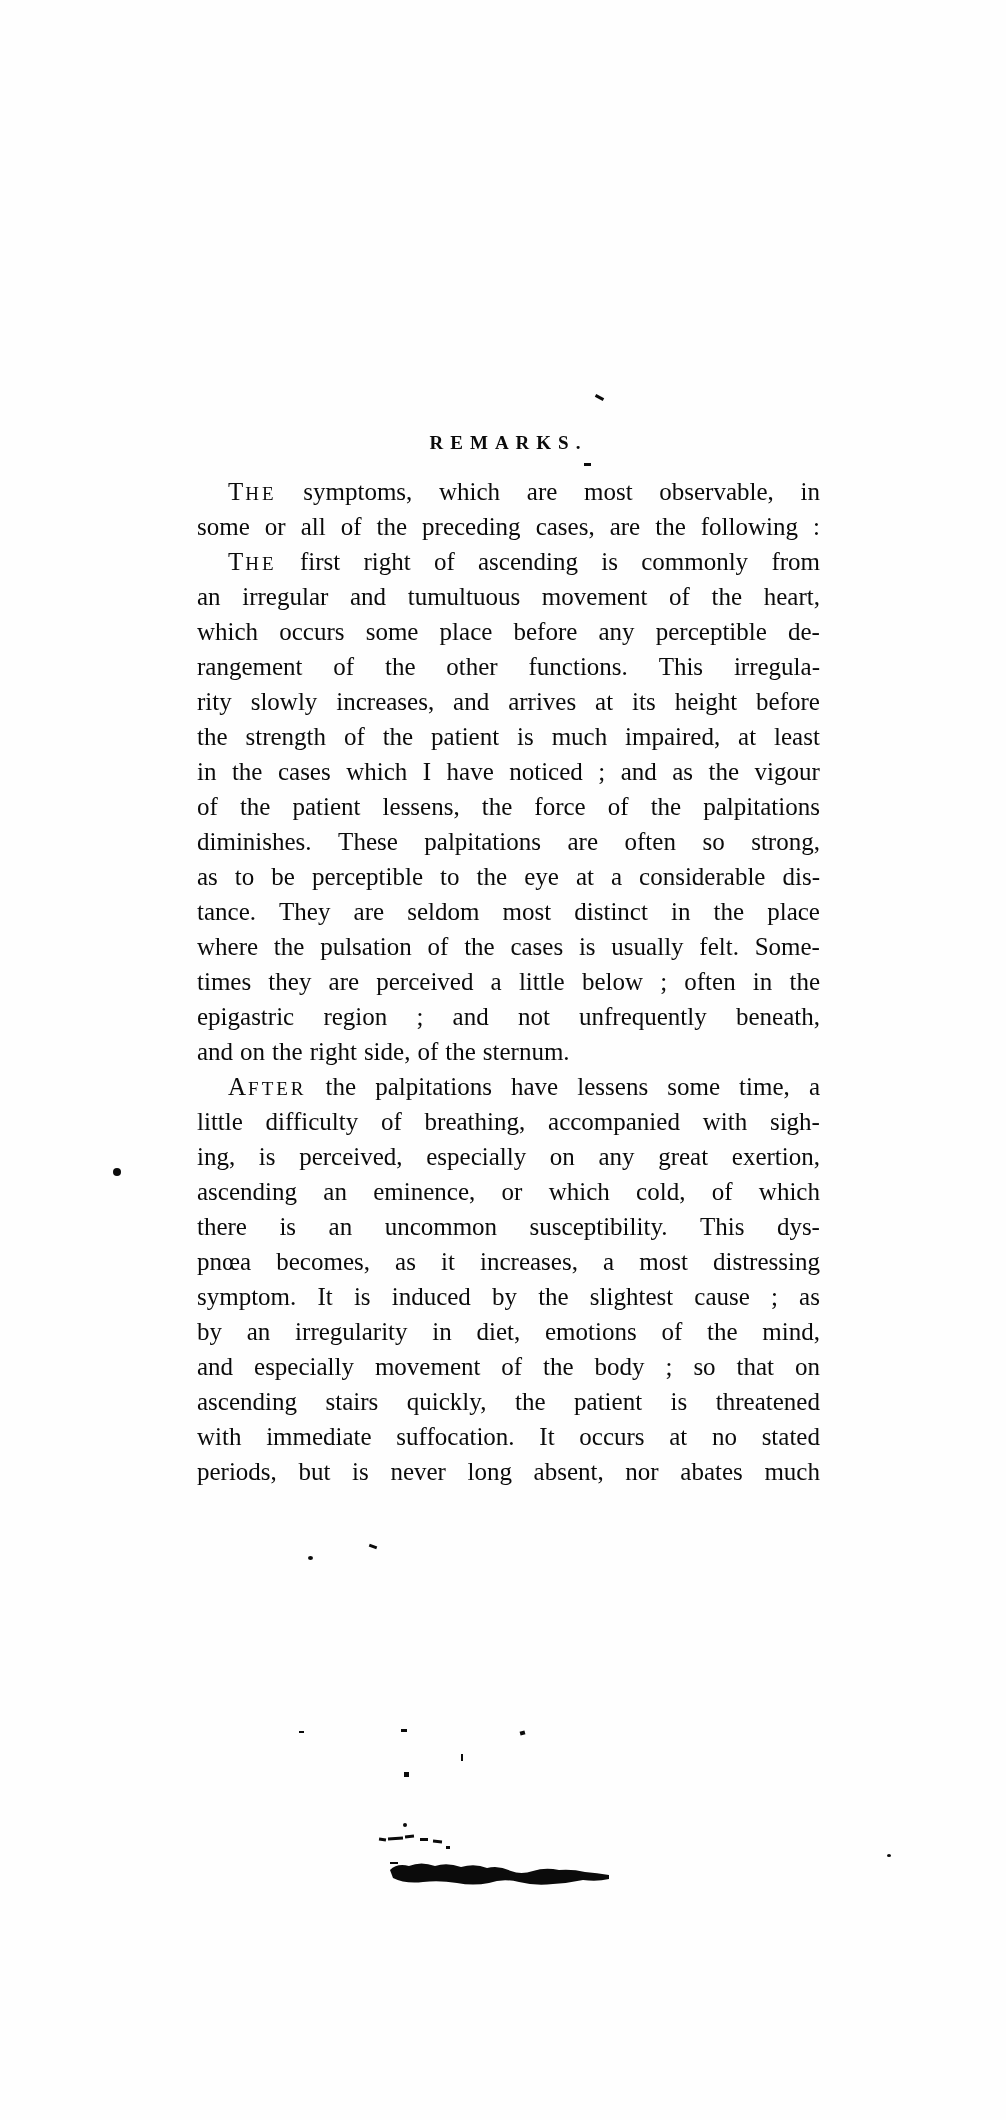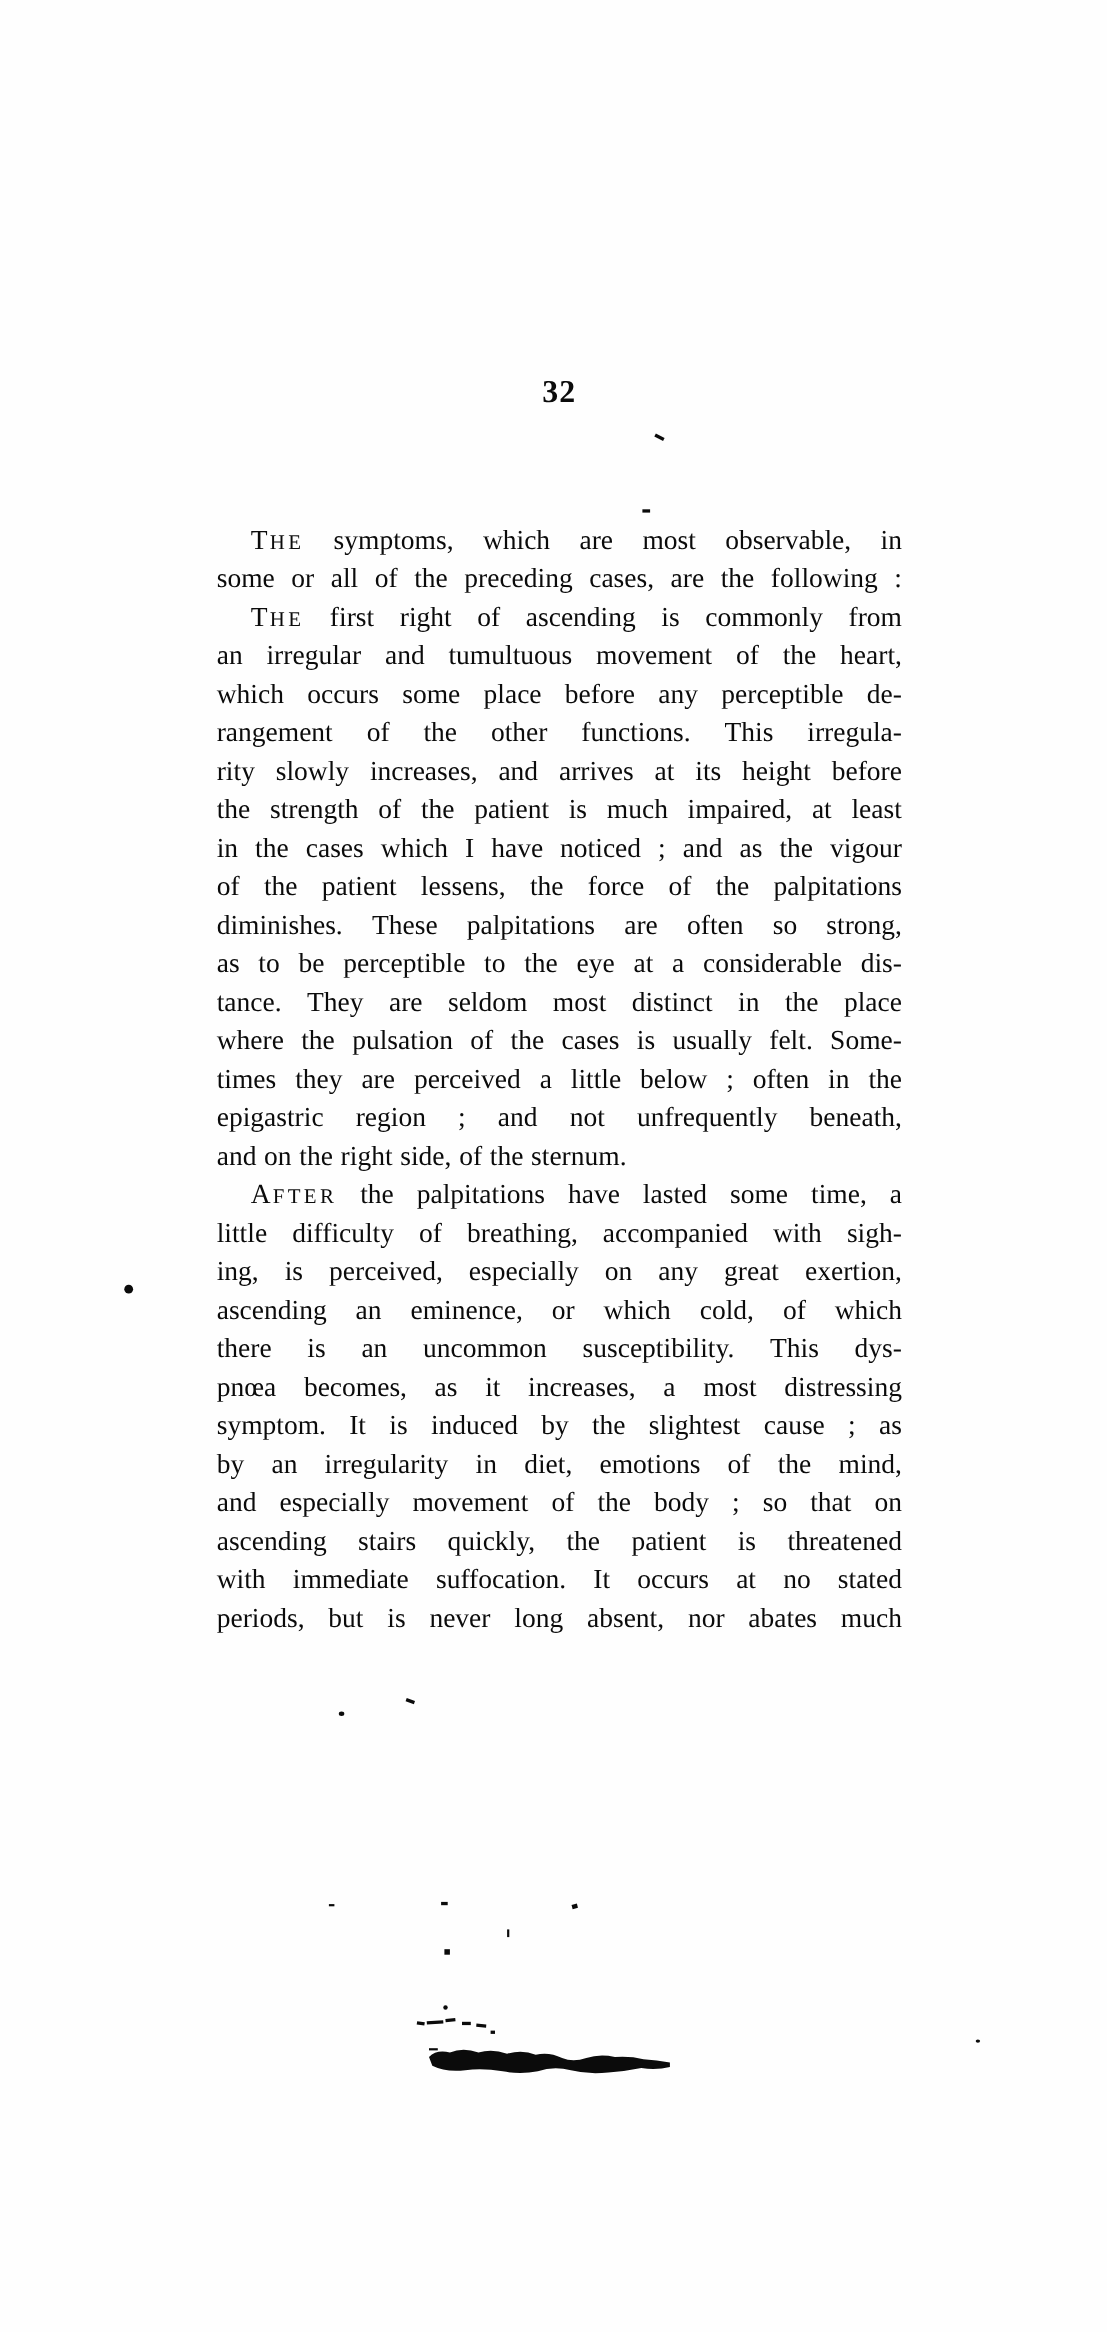--- a/index.html
+++ b/index.html
@@ -53,22 +53,22 @@
   
   .artifact { position: absolute; background: #0b0b0b; }
   .a-round { border-radius: 50%; }
   .smudge-svg { position: absolute; left: 385px; top: 1858px; }
 </style>
 </head>
 <body>
 
 <div class="page">
 
-  <div class="page-number">32</div>
-
+
+  <div class="heading">REMARKS.</div>
 
   <div class="text-block">
       <div class="paragraph">
         <div class="line indent">
           <span class="word lead"><span class="cap">T</span><span class="sc">HE</span></span>
           <span class="word">symptoms,</span>
           <span class="word">which</span>
           <span class="word">are</span>
           <span class="word">most</span>
           <span class="word">observable,</span>
@@ -253,21 +253,21 @@
           <span class="word">the</span>
           <span class="word">sternum.</span>
         </div>
       </div>
       <div class="paragraph">
         <div class="line indent">
           <span class="word lead"><span class="cap">A</span><span class="sc">FTER</span></span>
           <span class="word">the</span>
           <span class="word">palpitations</span>
           <span class="word">have</span>
-          <span class="word">lasted</span>
+          <span class="word">lessens</span>
           <span class="word">some</span>
           <span class="word">time,</span>
           <span class="word">a</span>
         </div>
         <div class="line">
           <span class="word">little</span>
           <span class="word">difficulty</span>
           <span class="word">of</span>
           <span class="word">breathing,</span>
           <span class="word">accompanied</span>

